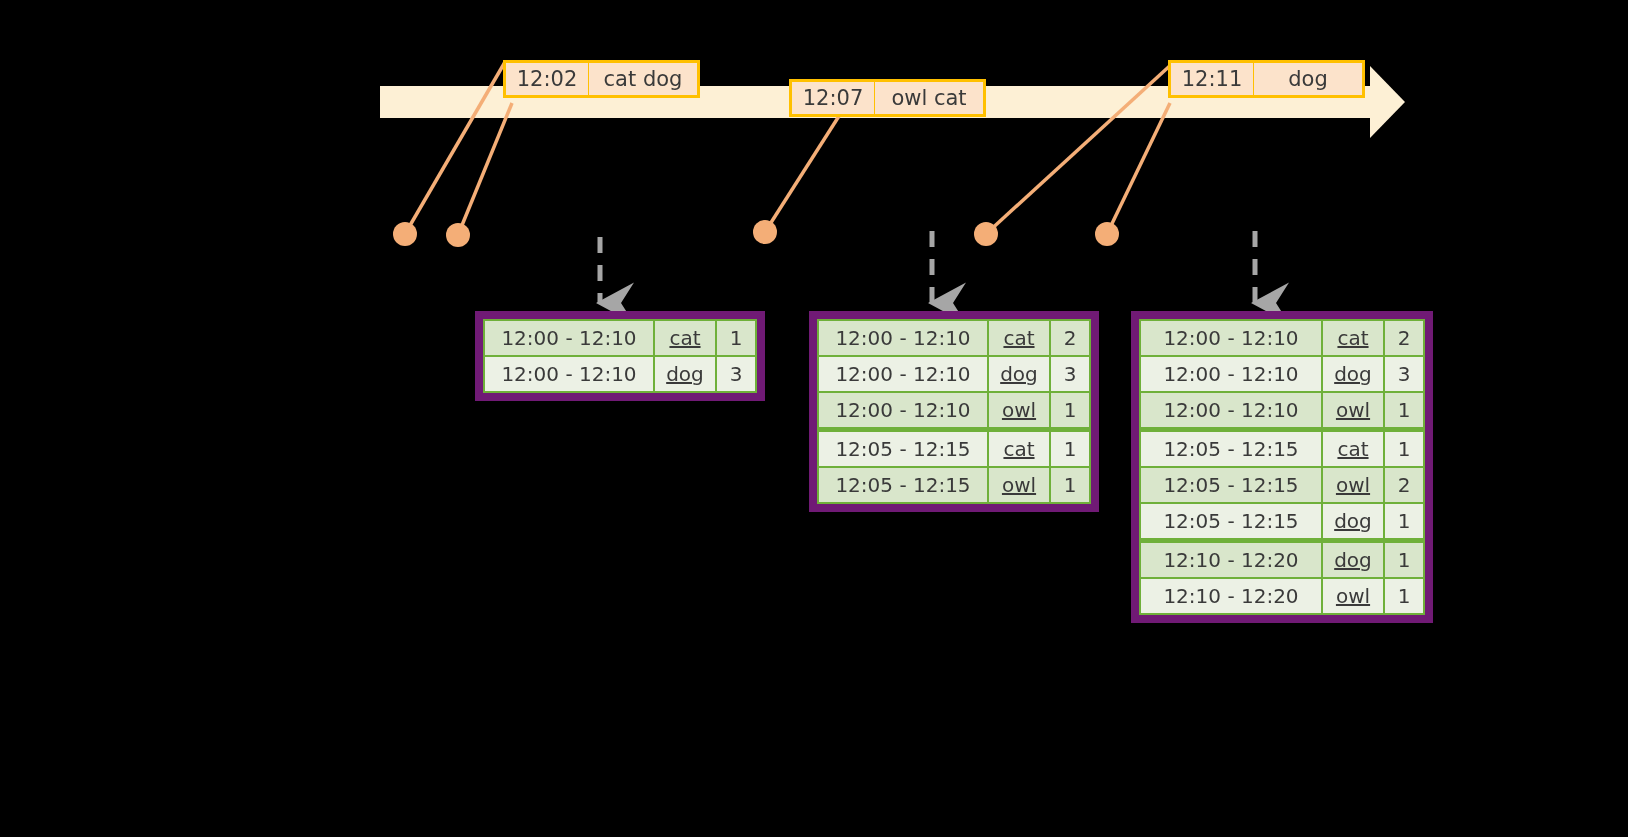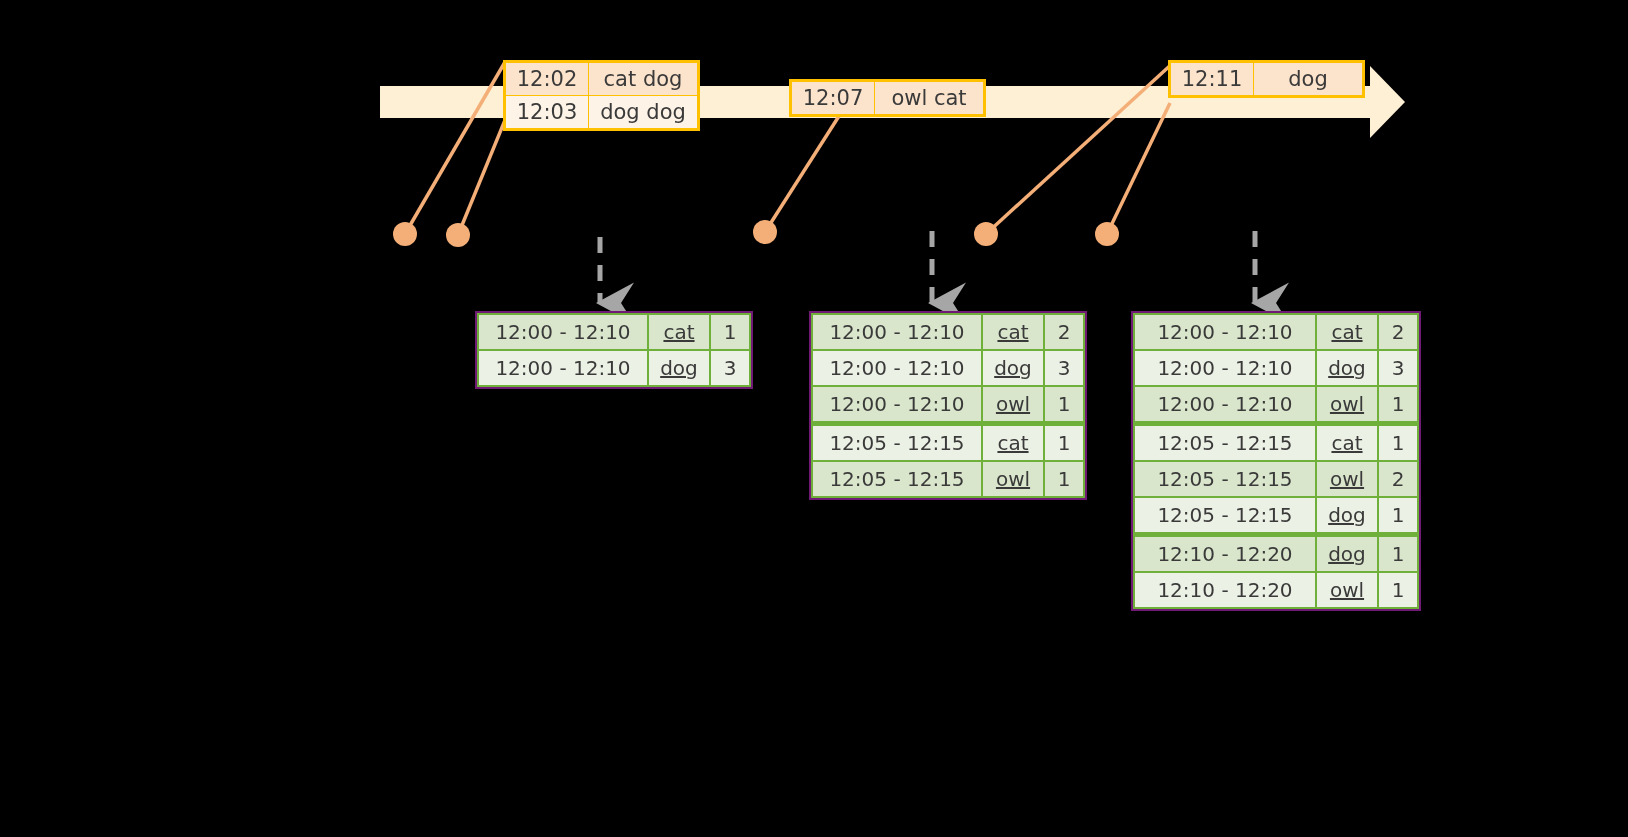--- a/index.html
+++ b/index.html
@@ -44,21 +44,21 @@
   .event-table tr.plain td { background: #FDF3E6; }
   .ev-time { width: 84px; }
   .ev-words { min-width: 110px; }
 
   
   .result-table {
     position: absolute;
     border-collapse: separate;
     border-spacing: 2px;
     background: #6FB03A;
-    border: 2px solid #701a75;
+    border: 8px solid #701a75;
     font-size: 20px;
     color: #3A3A3A;
   }
   .result-table td {
     padding: 5px 8px;
     text-align: center;
     white-space: nowrap;
     height: 27px;
     box-sizing: border-box;
   }
@@ -110,24 +110,20 @@
       <line x1="1255" y1="231" x2="1255" y2="303" marker-end="url(#dash-head)"></line>
     </g>
   </svg>
 
   <table class="event-table" style="left:503px; top:60px;">
     <tbody>
       <tr class="shade">
         <td class="ev-time">12:02</td>
         <td class="ev-words">cat dog</td>
       </tr>
-      <tr class="plain">
-        <td class="ev-time">12:03</td>
-        <td class="ev-words">dog dog</td>
-      </tr>
     </tbody>
   </table>
 
   <table class="event-table" style="left:789px; top:79px;">
     <tbody>
       <tr class="shade">
         <td class="ev-time">12:07</td>
         <td class="ev-words">owl cat</td>
       </tr>
     </tbody>

